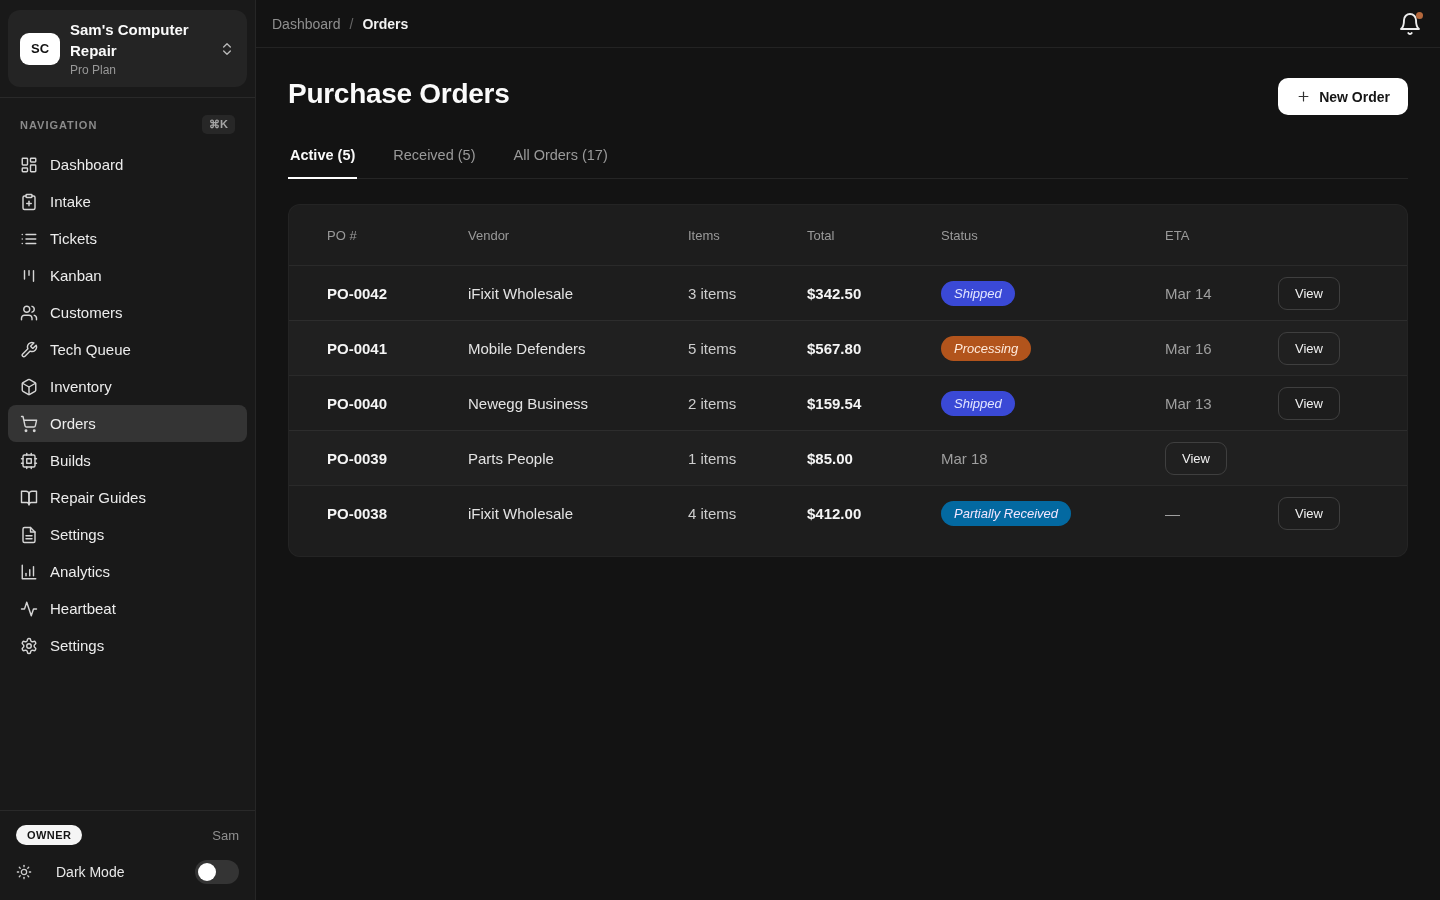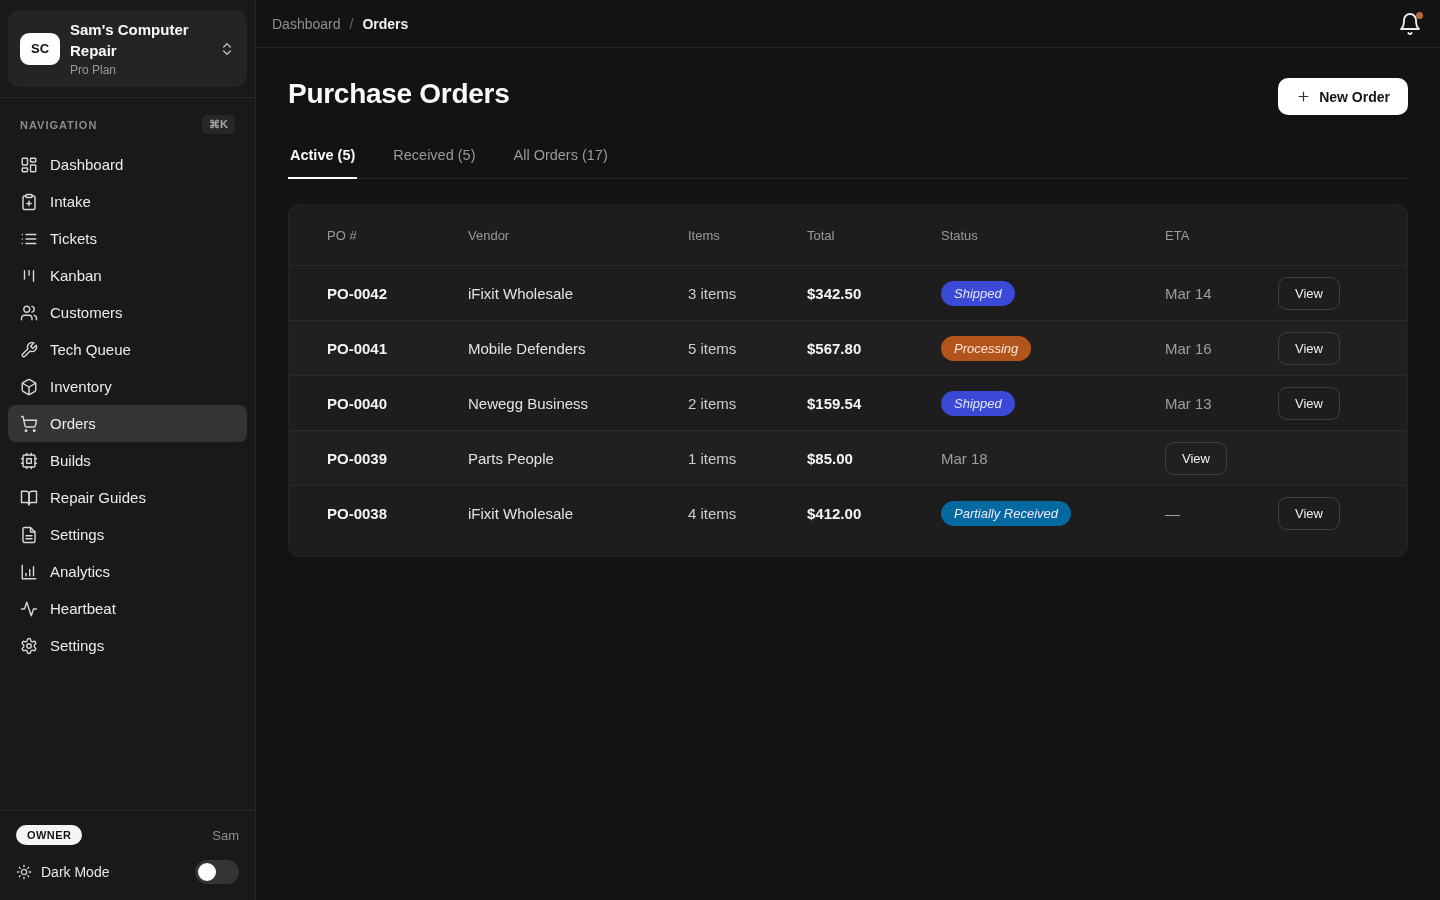--- a/index.html
+++ b/index.html
@@ -50,21 +50,21 @@
   }
   .nav-item .nv-icon { color:#d6d6d6; width:18px; height:18px; flex:none; }
   .nav-item.active { background:#343434; }
   .side-footer { margin-top:auto; border-top:1px solid rgba(255,255,255,0.07); padding:14px 16px 16px 16px; }
   .owner-row { display:flex; align-items:center; justify-content:space-between; }
   .owner-badge {
     background:#f5f5f5; color:#141414; font-size:11px; font-weight:700;
     letter-spacing:0.04em; padding:4px 11px; border-radius:999px;
   }
   .owner-user { font-size:13px; color:#8f8f8f; }
-  .dark-row { display:flex; align-items:center; margin-top:15px; gap:9px; }
+  .dark-row { display:flex; align-items:center; margin-top:15px; gap:24px; }
   .dark-row .sun { color:#cfcfcf; width:16px; height:16px; }
   .dark-label { font-size:14px; color:#e8e8e8; flex:1; }
   .toggle {
     width:44px; height:24px; background:#343434; border-radius:999px;
     position:relative; cursor:pointer; flex:none;
   }
   .toggle-knob {
     position:absolute; top:3px; left:3px; width:18px; height:18px;
     background:#fff; border-radius:50%;
   }

